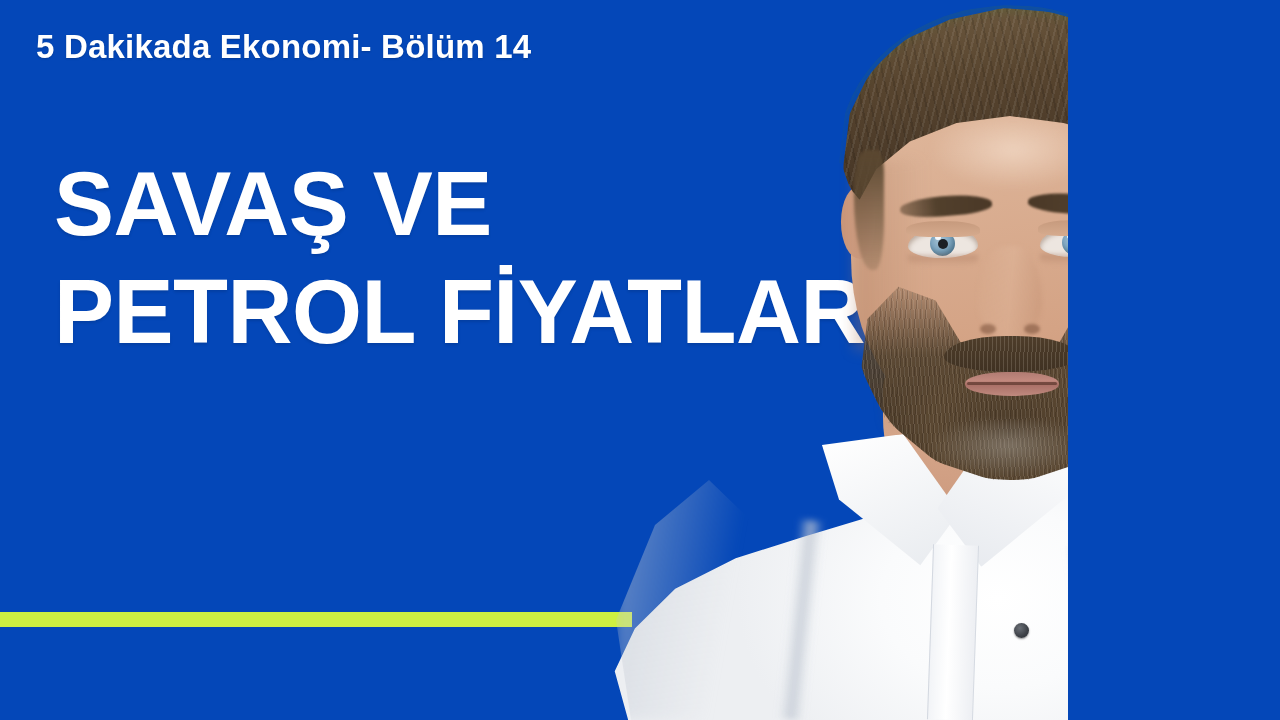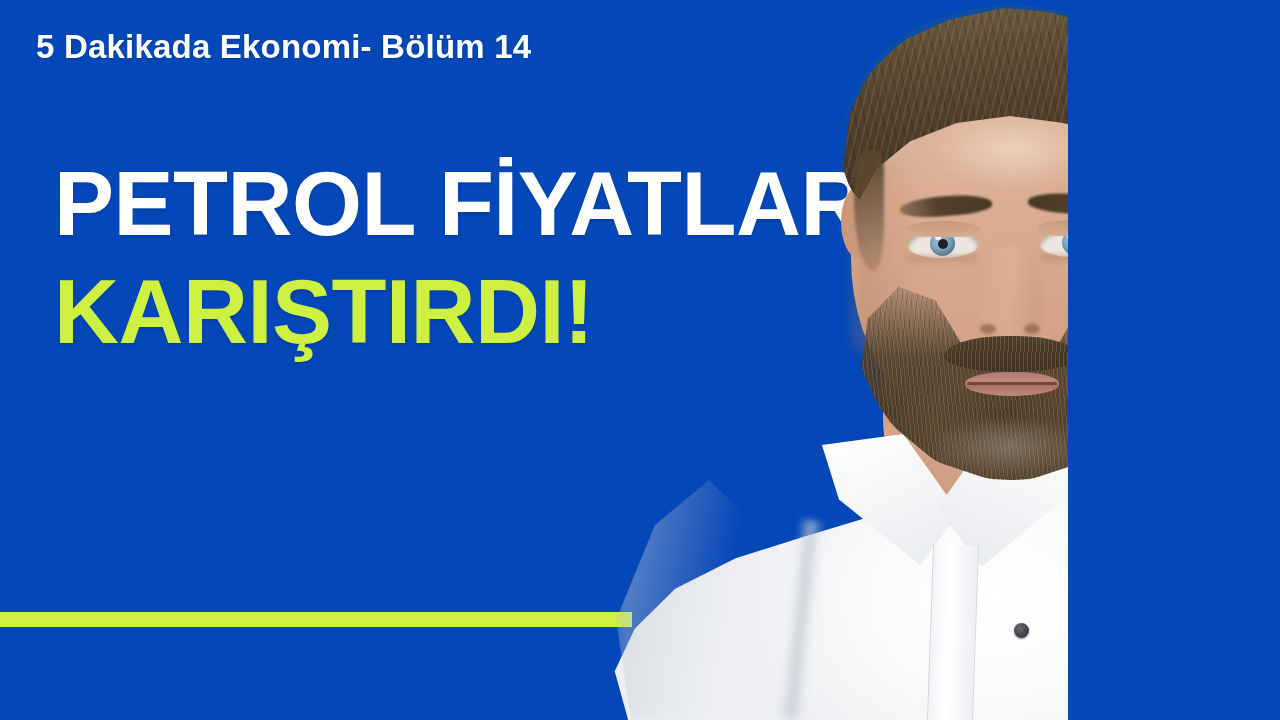--- a/index.html
+++ b/index.html
@@ -411,22 +411,22 @@
   }
 </style>
 </head>
 <body>
 
 <div id="thumb" style="background: rgb(4, 71, 184);">
 
   <div class="episode-label">5 Dakikada Ekonomi- Bölüm 14</div>
 
   <div class="headline">
+    <div class="headline-line line-white" style="color: rgb(255, 255, 255);">SAVAŞ VE</div>
     <div class="headline-line line-white" style="color: rgb(255, 255, 255);">PETROL FİYATLARI</div>
-    <div class="headline-line line-green" style="color: rgb(205, 240, 65);">KARIŞTIRDI!</div>
   </div>
 
   <div class="accent-bar" style="background: rgb(205, 240, 65);"></div>
 
   <div class="presenter">
 
     <div class="shirt"></div>
     <div class="shirt-shade-l"></div>
     <div class="shirt-shade-r"></div>
     <div class="shirt-fold-1"></div>

